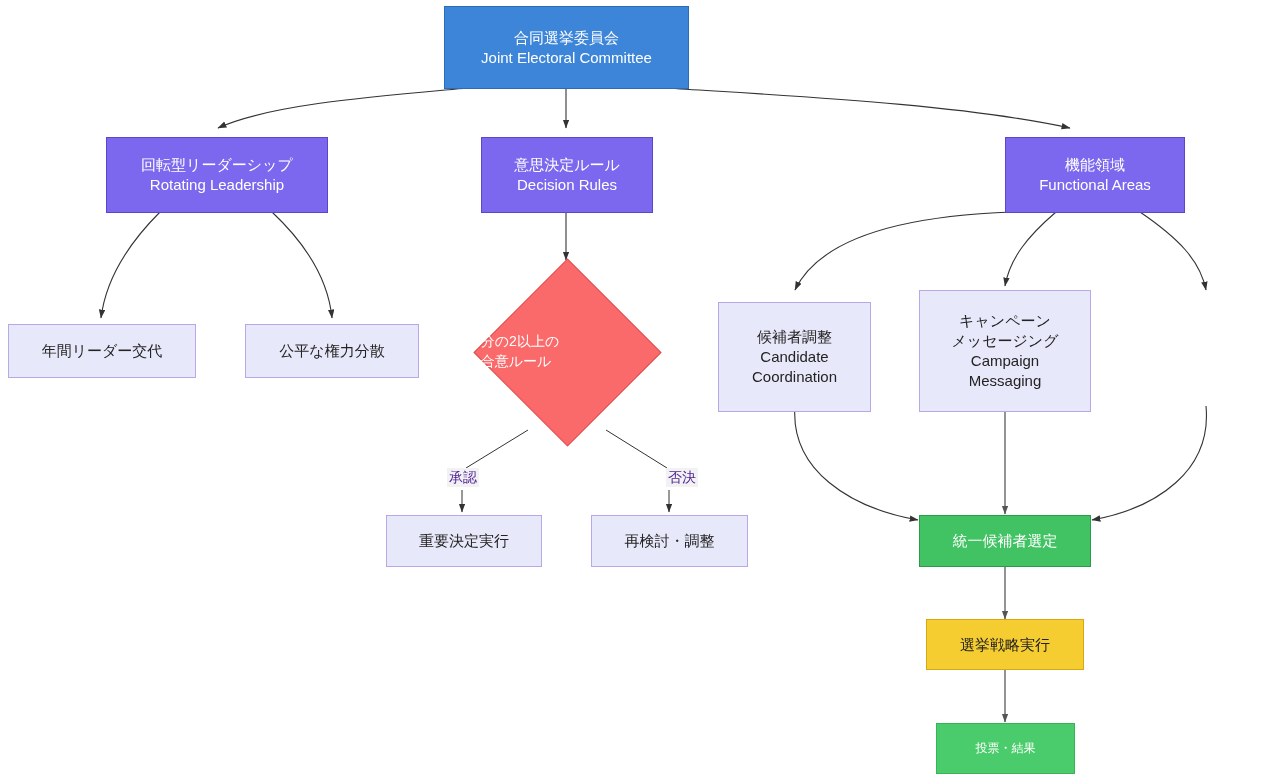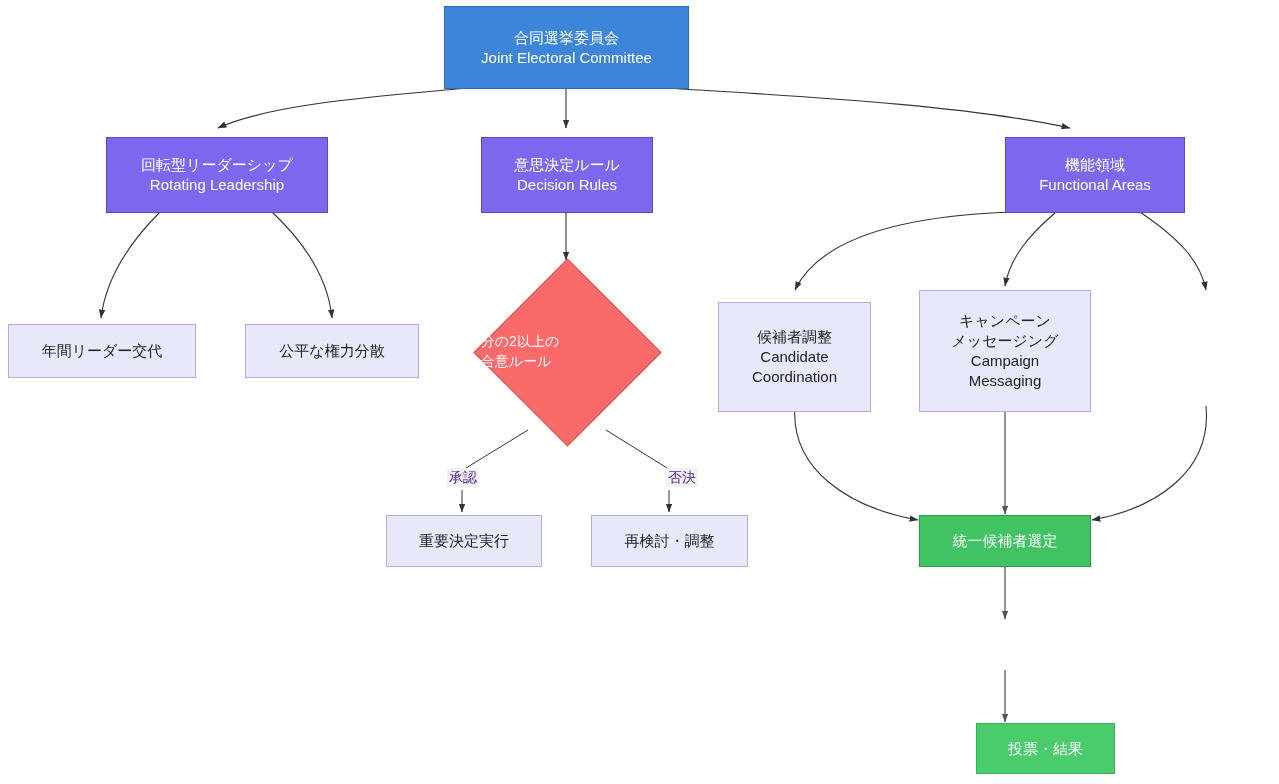--- a/index.html
+++ b/index.html
@@ -64,22 +64,21 @@
   .n-green {
     background: #41c263;
     border: 1px solid #2a9c48;
     color: #ffffff;
     font-size: 15px;
   }
   .n-green-light {
     background: #4bcc6c;
     border: 1px solid #38b457;
     color: #ffffff;
-    font-size: 15px;
-    margin-left: 40px;
+    font-size: 12px;
   }
   .n-yellow {
     background: #f6cd31;
     border: 1px solid #d6a914;
     color: #232323;
     font-size: 15px;
   }
   
   .n-diamond {
     position: absolute;
@@ -227,20 +226,23 @@
 メッセージング
 Campaign
 Messaging</span>
   </div>
 
 
   <div class="node n-green" style="left:919px; top:515px; width:172px; height:52px;">
     <span class="nlabel">統一候補者選定</span>
   </div>
 
+  <div class="node n-yellow" style="left:926px; top:619px; width:158px; height:51px;">
+    <span class="nlabel">選挙戦略実行</span>
+  </div>
 
   <div class="node n-green-light" style="left:936px; top:723px; width:139px; height:51px;">
     <span class="nlabel">投票・結果</span>
   </div>
 
   <div class="edge-label" style="left:447px; top:468px;">
     <span>承認</span>
   </div>
 
   <div class="edge-label" style="left:653px; top:468px;margin-left:13px;">

